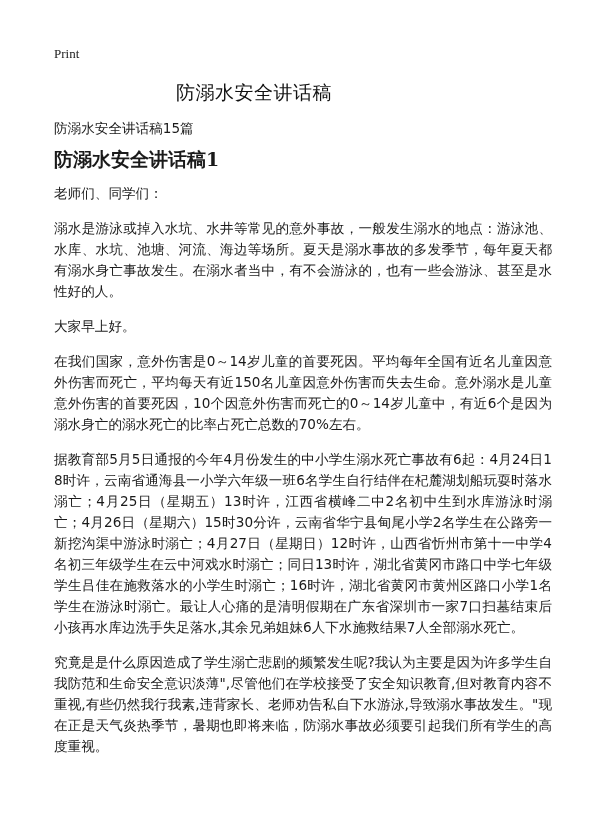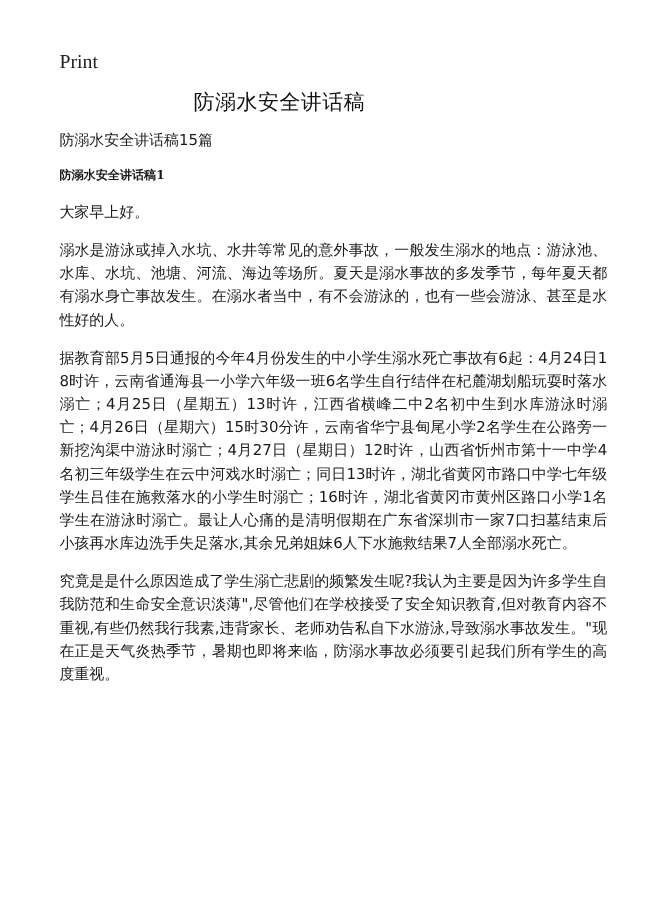--- a/index.html
+++ b/index.html
@@ -13,21 +13,21 @@
     overflow: hidden;
     position: relative;
     color: #1a1a1a;
     font-family: "DejaVu Sans", "Liberation Sans", sans-serif;
   }
   .print-link {
     position: absolute;
     left: 54px;
     top: 46px;
     font-family: "Liberation Serif", "DejaVu Serif", serif;
-    font-size: 18px;
+    font-size: 13px;
     color: #222;
     text-decoration: none;
     cursor: pointer;
   }
   .doc-title {
     position: absolute;
     left: 0;
     width: 508px;
     top: 80px;
     text-align: center;
@@ -47,35 +47,37 @@
   }
   .content p {
     margin: 0 0 14px 0;
     text-align: justify;
     word-break: break-all;
   }
   .content p.subtitle {
     margin-bottom: 10px;
   }
   .content h2.section-heading {
-    font-size: 11px;
+    font-size: 19px;
     font-weight: bold;
     margin: 0 0 13px 0;
     line-height: 21px;
     font-family: "DejaVu Serif", "Liberation Serif", serif;
   }
 </style>
 </head>
 <body>
 
 <a class="print-link">Print</a>
 
 <h1 class="doc-title">防溺水安全讲话稿</h1>
 
 <div class="content">
   <p class="subtitle">防溺水安全讲话稿15篇</p>
 
   <h2 class="section-heading">防溺水安全讲话稿1</h2>
+  <p>老师们、同学们：</p>
+  <p>溺水是游泳或掉入水坑、水井等常见的意外事故，一般发生溺水的地点：游泳池、水库、水坑、池塘、河流、海边等场所。夏天是溺水事故的多发季节，每年夏天都有溺水身亡事故发生。在溺水者当中，有不会游泳的，也有一些会游泳、甚至是水性好的人。</p>
   <p>大家早上好。</p>
-  <p>溺水是游泳或掉入水坑、水井等常见的意外事故，一般发生溺水的地点：游泳池、水库、水坑、池塘、河流、海边等场所。夏天是溺水事故的多发季节，每年夏天都有溺水身亡事故发生。在溺水者当中，有不会游泳的，也有一些会游泳、甚至是水性好的人。</p>
+  <p>在我们国家，意外伤害是0～14岁儿童的首要死因。平均每年全国有近名儿童因意外伤害而死亡，平均每天有近150名儿童因意外伤害而失去生命。意外溺水是儿童意外伤害的首要死因，10个因意外伤害而死亡的0～14岁儿童中，有近6个是因为溺水身亡的溺水死亡的比率占死亡总数的70%左右。</p>
   <p>据教育部5月5日通报的今年4月份发生的中小学生溺水死亡事故有6起：4月24日18时许，云南省通海县一小学六年级一班6名学生自行结伴在杞麓湖划船玩耍时落水溺亡；4月25日（星期五）13时许，江西省横峰二中2名初中生到水库游泳时溺亡；4月26日（星期六）15时30分许，云南省华宁县甸尾小学2名学生在公路旁一新挖沟渠中游泳时溺亡；4月27日（星期日）12时许，山西省忻州市第十一中学4名初三年级学生在云中河戏水时溺亡；同日13时许，湖北省黄冈市路口中学七年级学生吕佳在施救落水的小学生时溺亡；16时许，湖北省黄冈市黄州区路口小学1名学生在游泳时溺亡。最让人心痛的是清明假期在广东省深圳市一家7口扫墓结束后小孩再水库边洗手失足落水,其余兄弟姐妹6人下水施救结果7人全部溺水死亡。</p>
   <p>究竟是是什么原因造成了学生溺亡悲剧的频繁发生呢?我认为主要是因为许多学生自我防范和生命安全意识淡薄",尽管他们在学校接受了安全知识教育,但对教育内容不重视,有些仍然我行我素,违背家长、老师劝告私自下水游泳,导致溺水事故发生。"现在正是天气炎热季节，暑期也即将来临，防溺水事故必须要引起我们所有学生的高度重视。</p>
 </div>
 
 </body></html>

